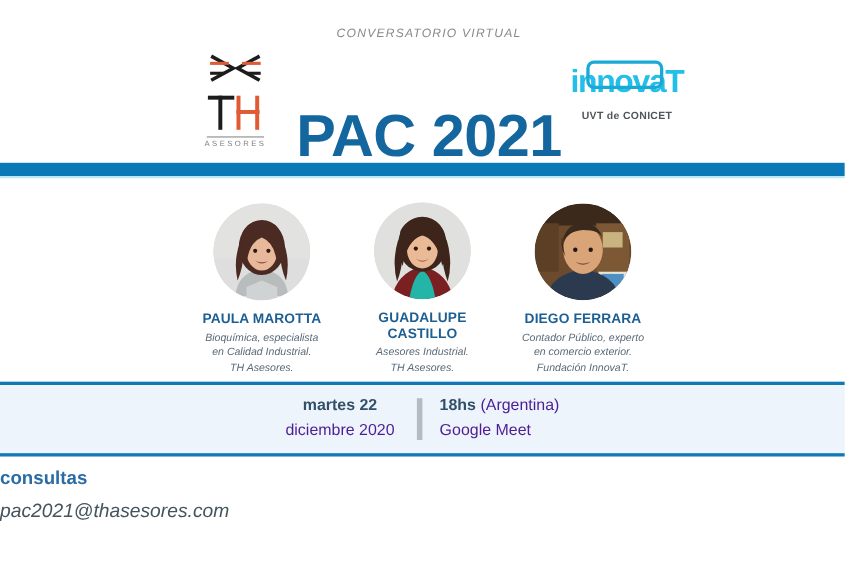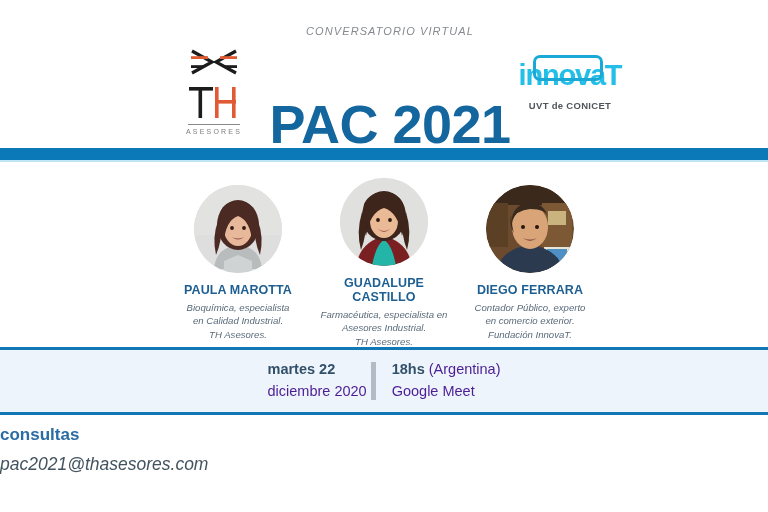--- a/index.html
+++ b/index.html
@@ -96,21 +96,21 @@
 
   
   .dateband {
     position:absolute; left:0; top:347px; width:768px; height:68px;
     background:#edf4fb;
     border-top:3px solid #1277b5;
     border-bottom:3px solid #1277b5;
     display:flex; align-items:center; justify-content:center;
   }
   .dateband-inner { display:flex; align-items:center; }
-  .db-left { text-align:left; padding-right:4px; }
+  .db-left { text-align:center; padding-right:20px; }
   .db-divider { width:5px; height:38px; background:#b3bcc5; }
   .db-right { text-align:left; padding-left:16px; }
   .db-line1 { font-size:14.5px; color:#3f5b73; line-height:1.5; }
   .db-line2 { font-size:14.5px; color:#3f5b73; line-height:1.5; }
   .db-bold { font-weight:bold; color:#33506a; }
   .db-reg { font-weight:400; color:#4c1d95; }
 
   
   .footer {
     position:absolute; left:0; top:425px; width:768px; text-align:left;
@@ -220,21 +220,20 @@
           <path d="M22 34 Q16 54 21 72 Q27 56 26 40 Z" fill="#3d251c"></path>
           <path d="M66 34 Q72 54 67 72 Q61 56 62 40 Z" fill="#3d251c"></path>
           <ellipse cx="38" cy="42" rx="1.9" ry="1.9" fill="#2a1810"></ellipse>
           <ellipse cx="50" cy="42" rx="1.9" ry="1.9" fill="#2a1810"></ellipse>
           <path d="M38 51 Q44 57 50 51 Q44 55 38 51 Z" fill="#9c5049"></path>
         </g>
       </svg>
     </div>
     <div class="sp-name">GUADALUPE CASTILLO</div>
     <div class="sp-bio">
-      <div>Farmacéutica, especialista en</div>
       <div>Asesores Industrial.</div>
       <div>TH Asesores.</div>
     </div>
   </div>
 
   <div class="speaker">
     <div class="avatar">
       <svg viewBox="0 0 88 88" aria-hidden="true">
         <defs>
             <clipPath id="c3">

